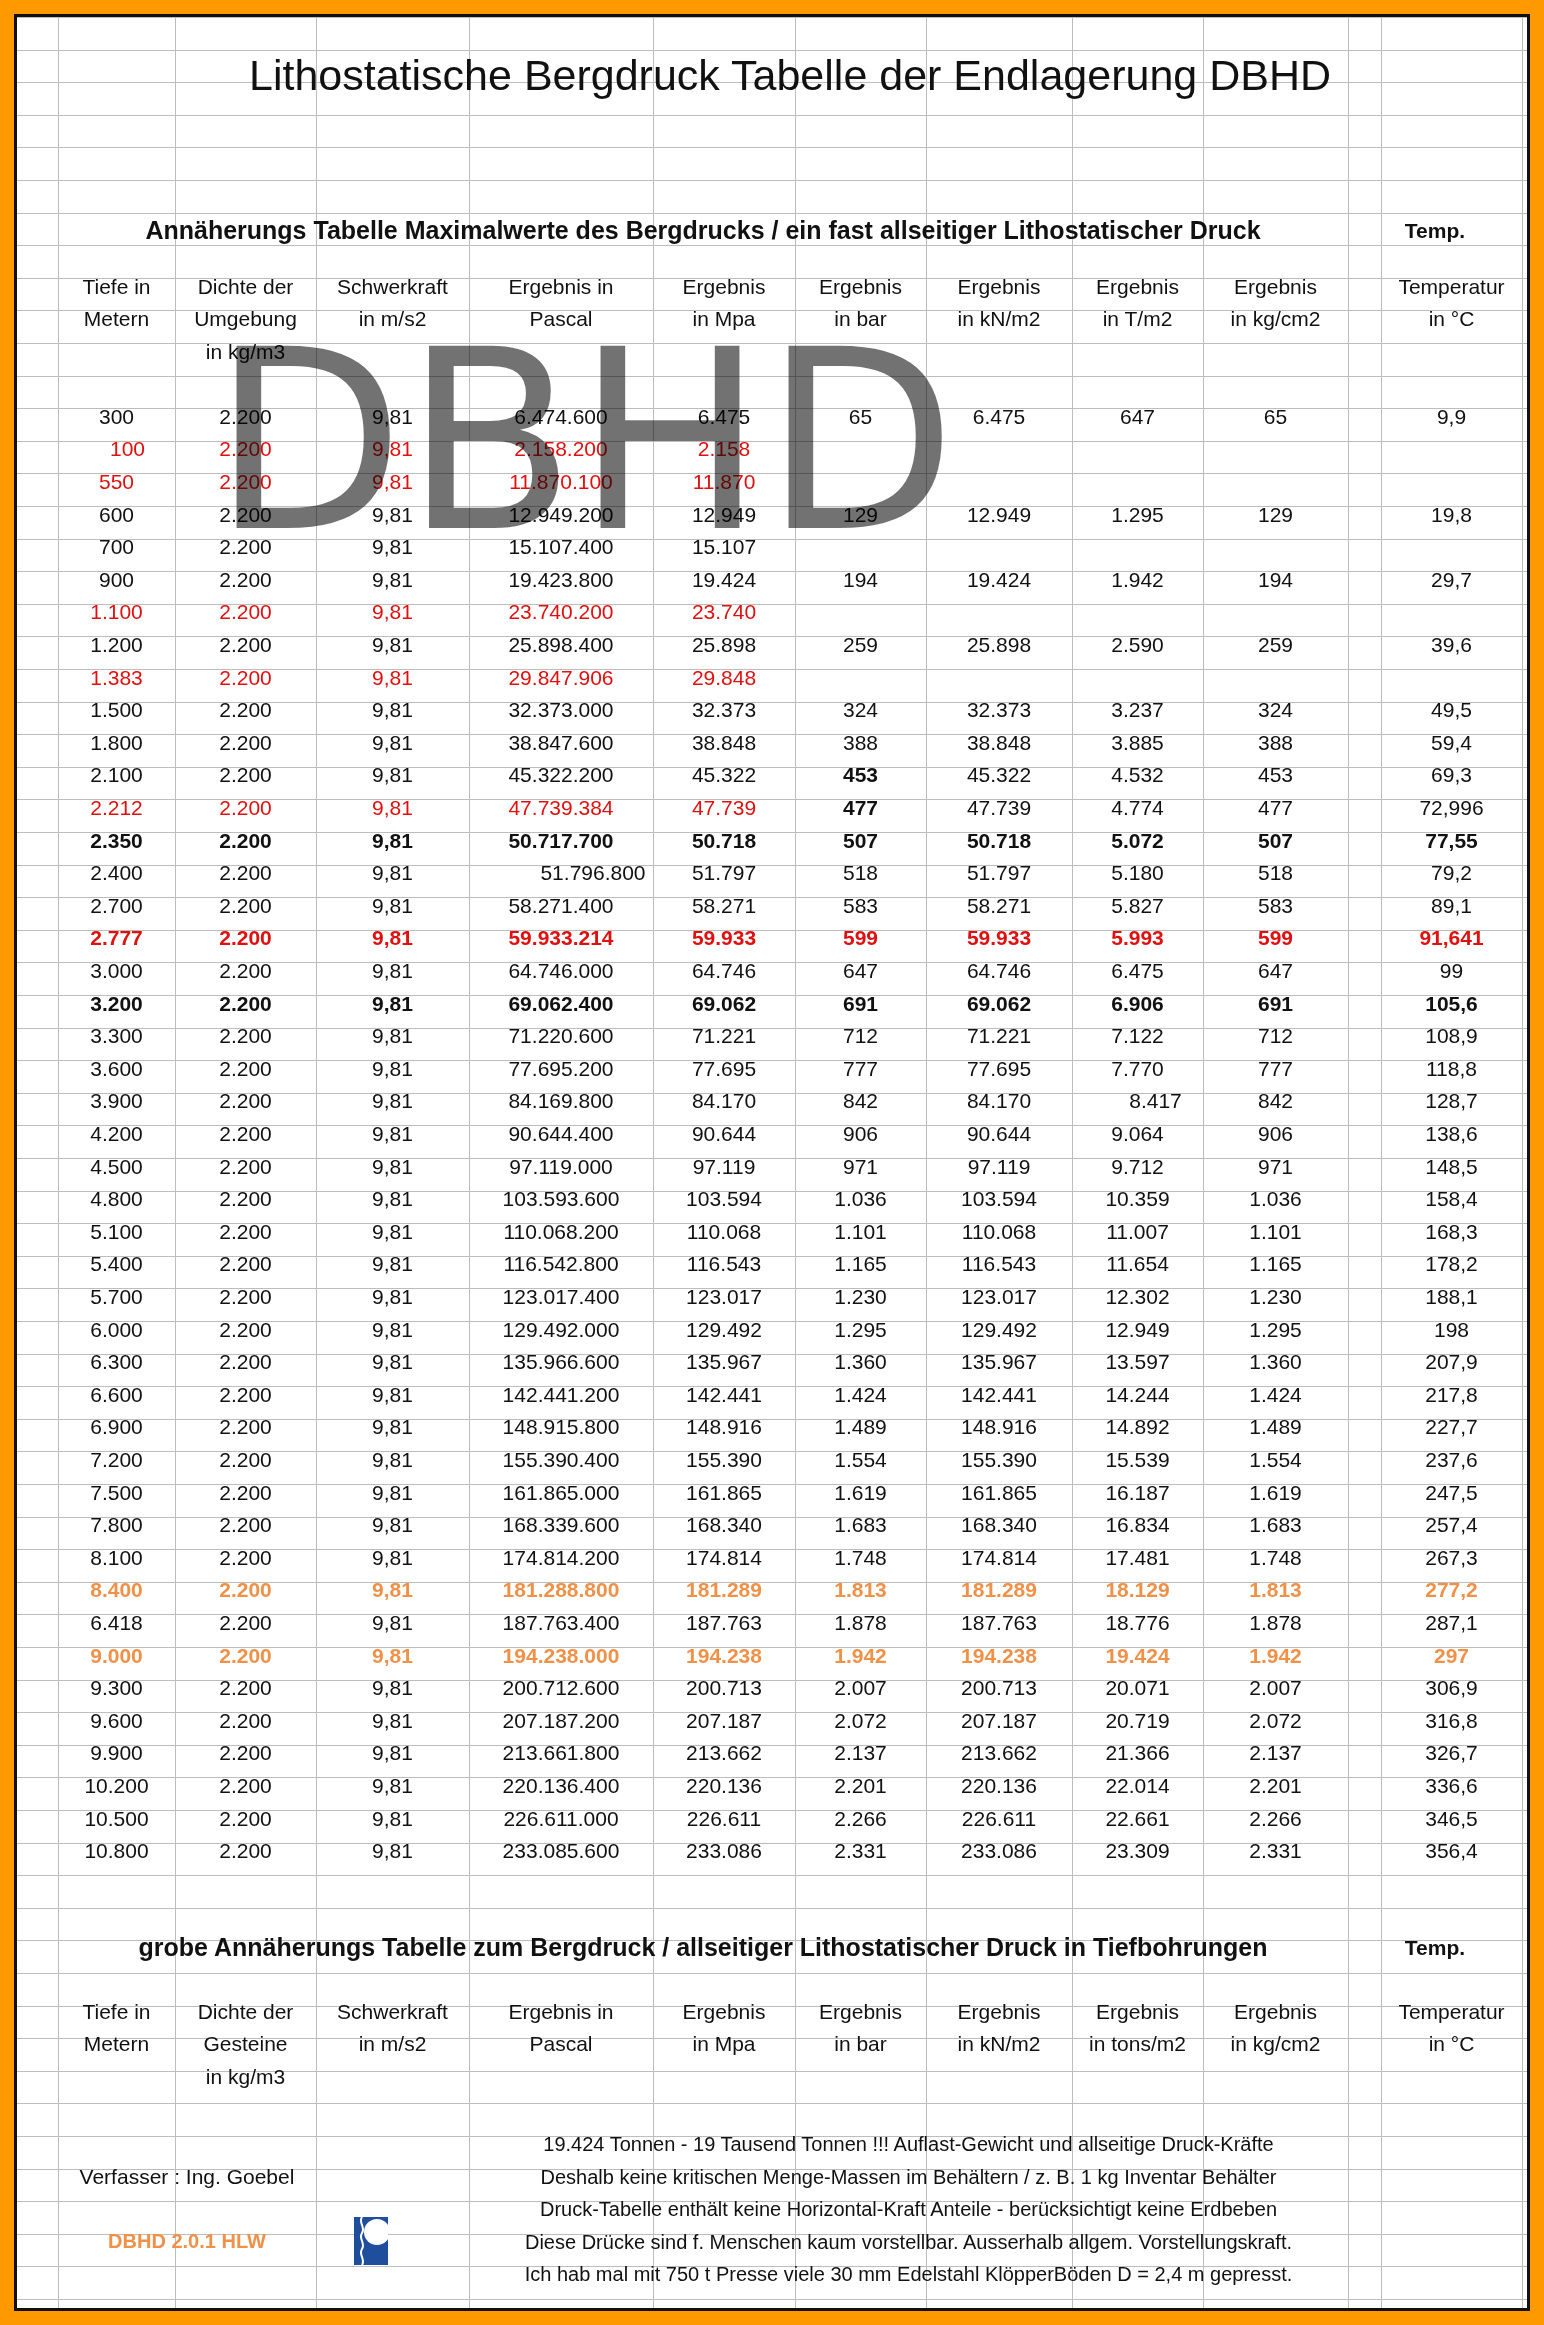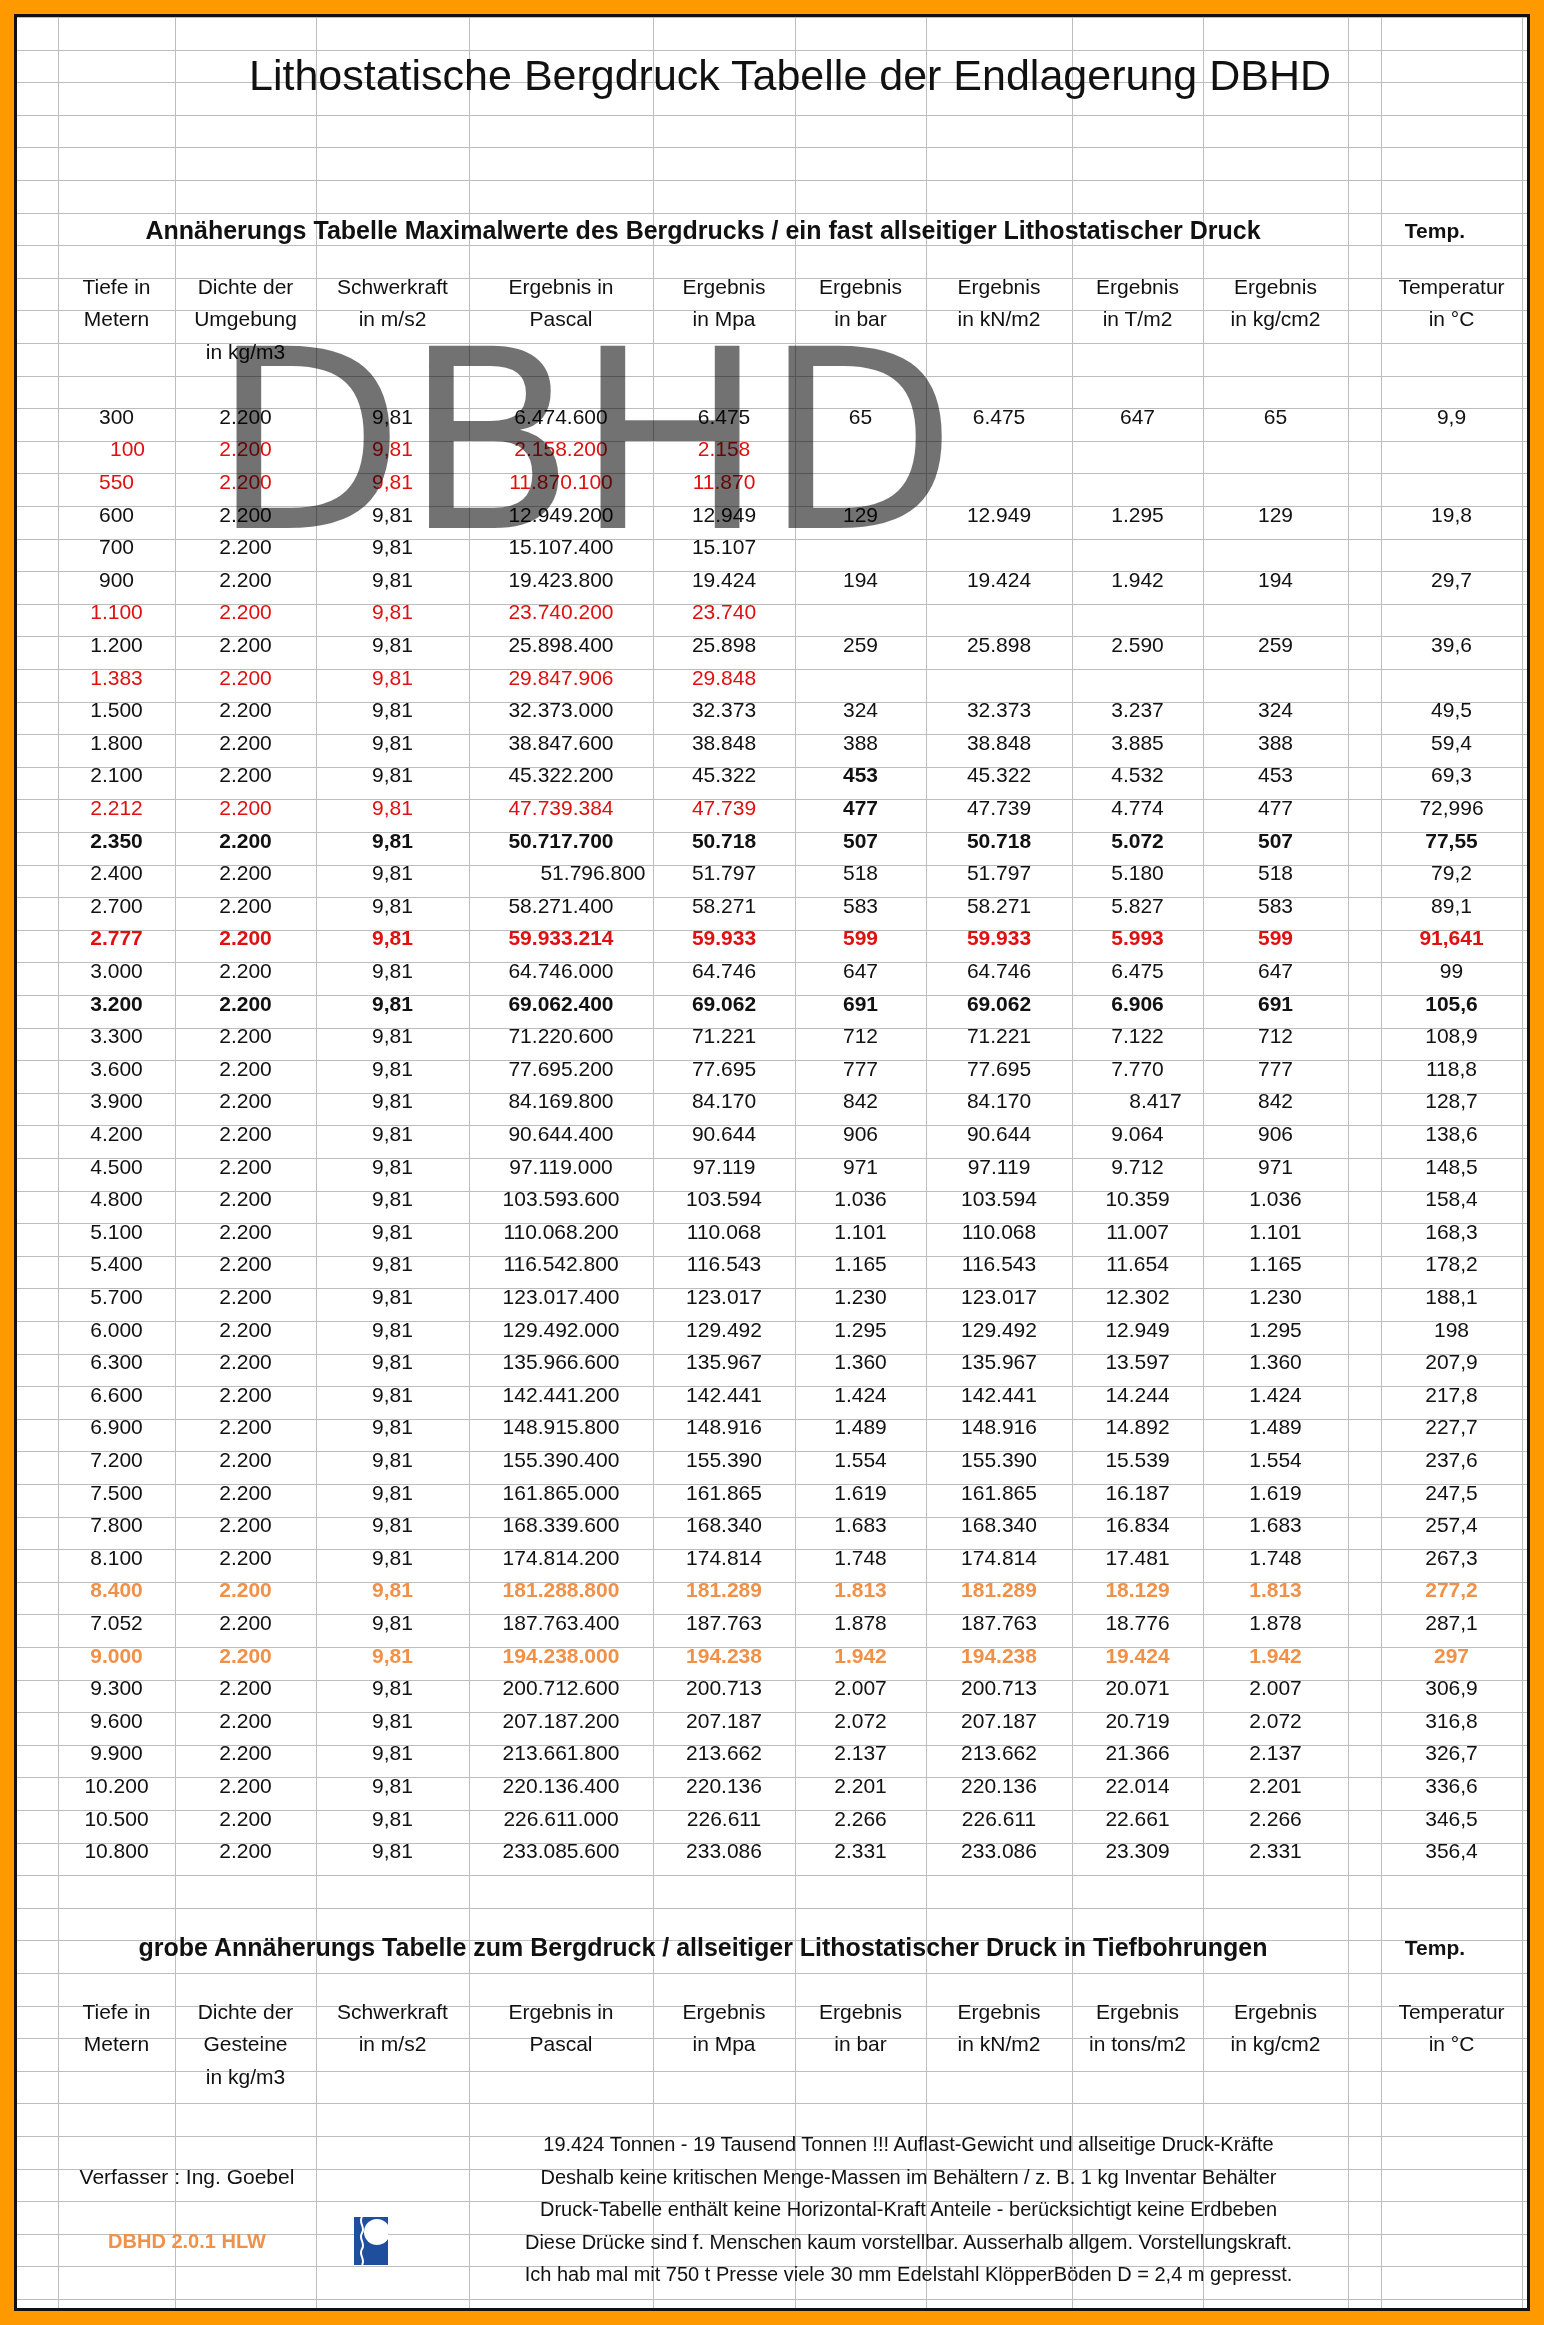--- a/index.html
+++ b/index.html
@@ -604,21 +604,21 @@
           <div class="cell orange bold" style="left: 299px; width: 153px; top: 1556.6px; height: 32.6px;">9,81</div>
           <div class="cell orange bold" style="left: 452px; width: 184px; top: 1556.6px; height: 32.6px;">181.288.800</div>
           <div class="cell orange bold" style="left: 636px; width: 142px; top: 1556.6px; height: 32.6px;">181.289</div>
           <div class="cell orange bold" style="left: 778px; width: 131px; top: 1556.6px; height: 32.6px;">1.813</div>
           <div class="cell orange bold" style="left: 909px; width: 146px; top: 1556.6px; height: 32.6px;">181.289</div>
           <div class="cell orange bold" style="left: 1055px; width: 131px; top: 1556.6px; height: 32.6px;">18.129</div>
           <div class="cell orange bold" style="left: 1186px; width: 145px; top: 1556.6px; height: 32.6px;">1.813</div>
           <div class="cell orange bold" style="left: 1364px; width: 141px; top: 1556.6px; height: 32.6px;">277,2</div>
         </div>
         <div>
-          <div class="cell" style="left: 41px; width: 117px; top: 1589.2px; height: 32.6px;">7.052</div>
+          <div class="cell" style="left: 41px; width: 117px; top: 1589.2px; height: 32.6px;">6.418</div>
           <div class="cell" style="left: 158px; width: 141px; top: 1589.2px; height: 32.6px;">2.200</div>
           <div class="cell" style="left: 299px; width: 153px; top: 1589.2px; height: 32.6px;">9,81</div>
           <div class="cell" style="left: 452px; width: 184px; top: 1589.2px; height: 32.6px;">187.763.400</div>
           <div class="cell" style="left: 636px; width: 142px; top: 1589.2px; height: 32.6px;">187.763</div>
           <div class="cell" style="left: 778px; width: 131px; top: 1589.2px; height: 32.6px;">1.878</div>
           <div class="cell" style="left: 909px; width: 146px; top: 1589.2px; height: 32.6px;">187.763</div>
           <div class="cell" style="left: 1055px; width: 131px; top: 1589.2px; height: 32.6px;">18.776</div>
           <div class="cell" style="left: 1186px; width: 145px; top: 1589.2px; height: 32.6px;">1.878</div>
           <div class="cell" style="left: 1364px; width: 141px; top: 1589.2px; height: 32.6px;">287,1</div>
         </div>

